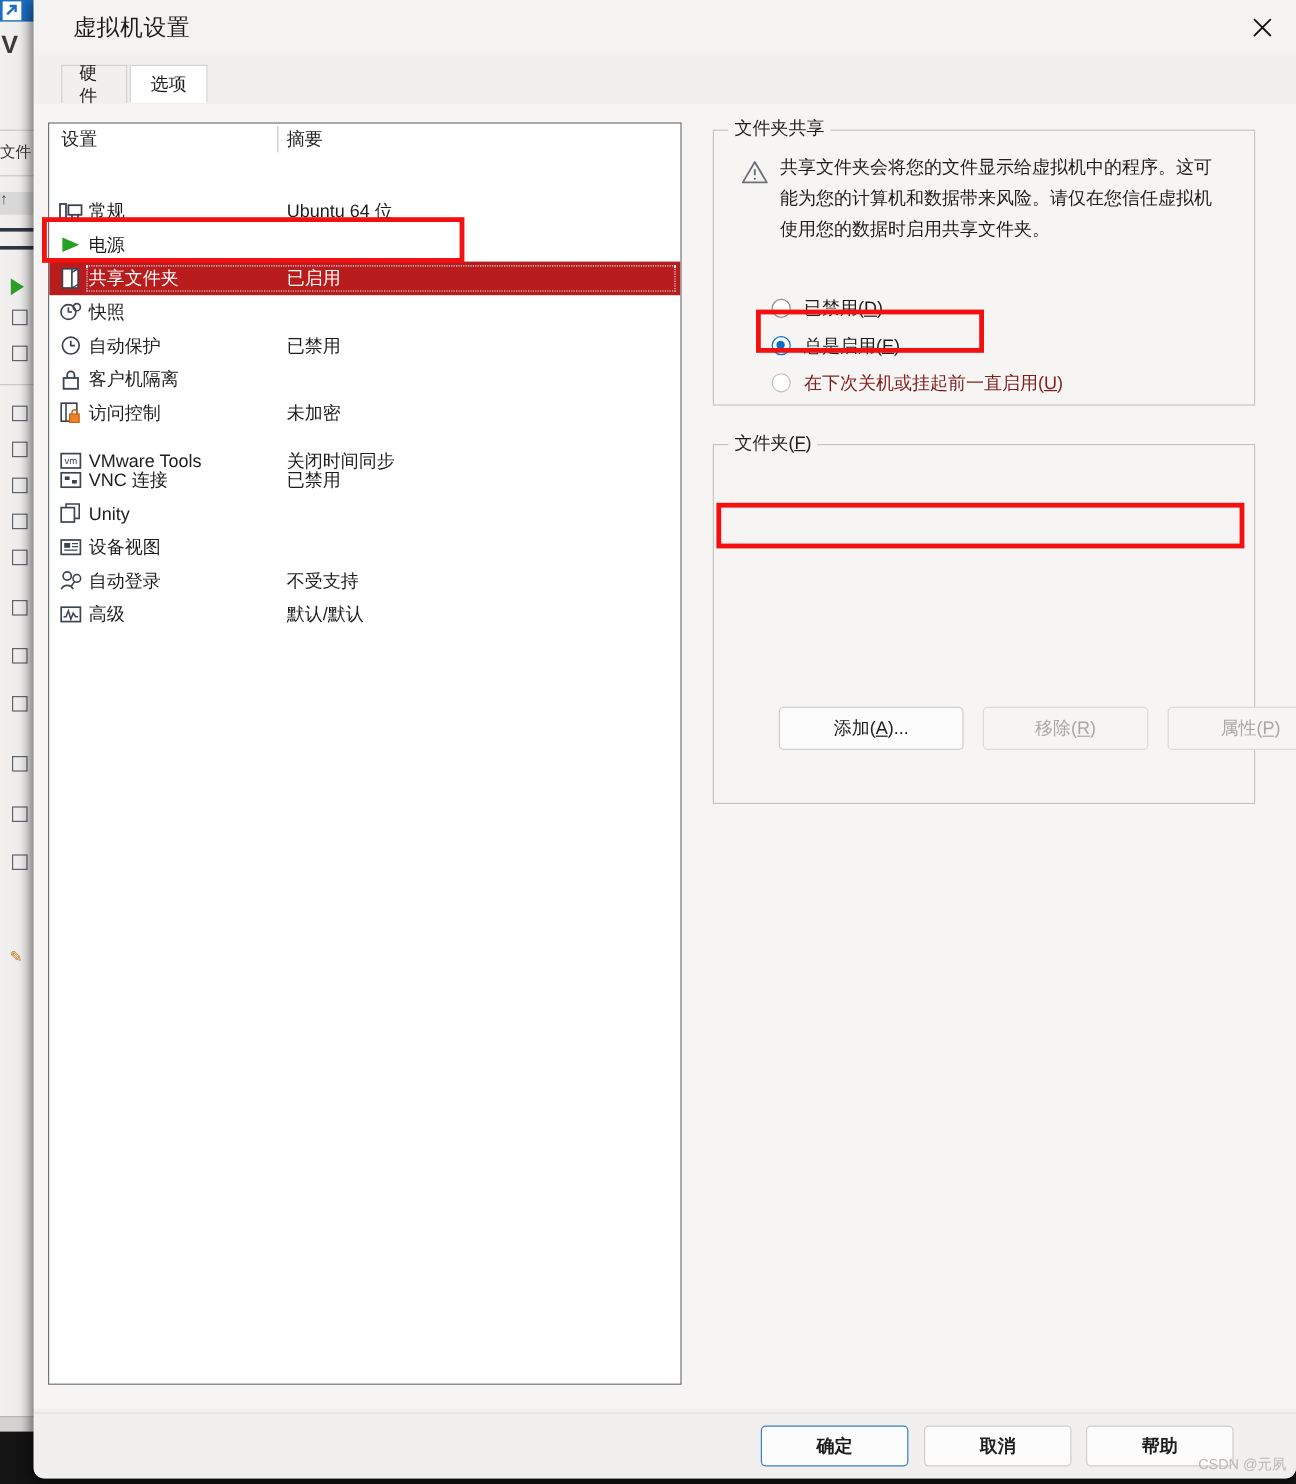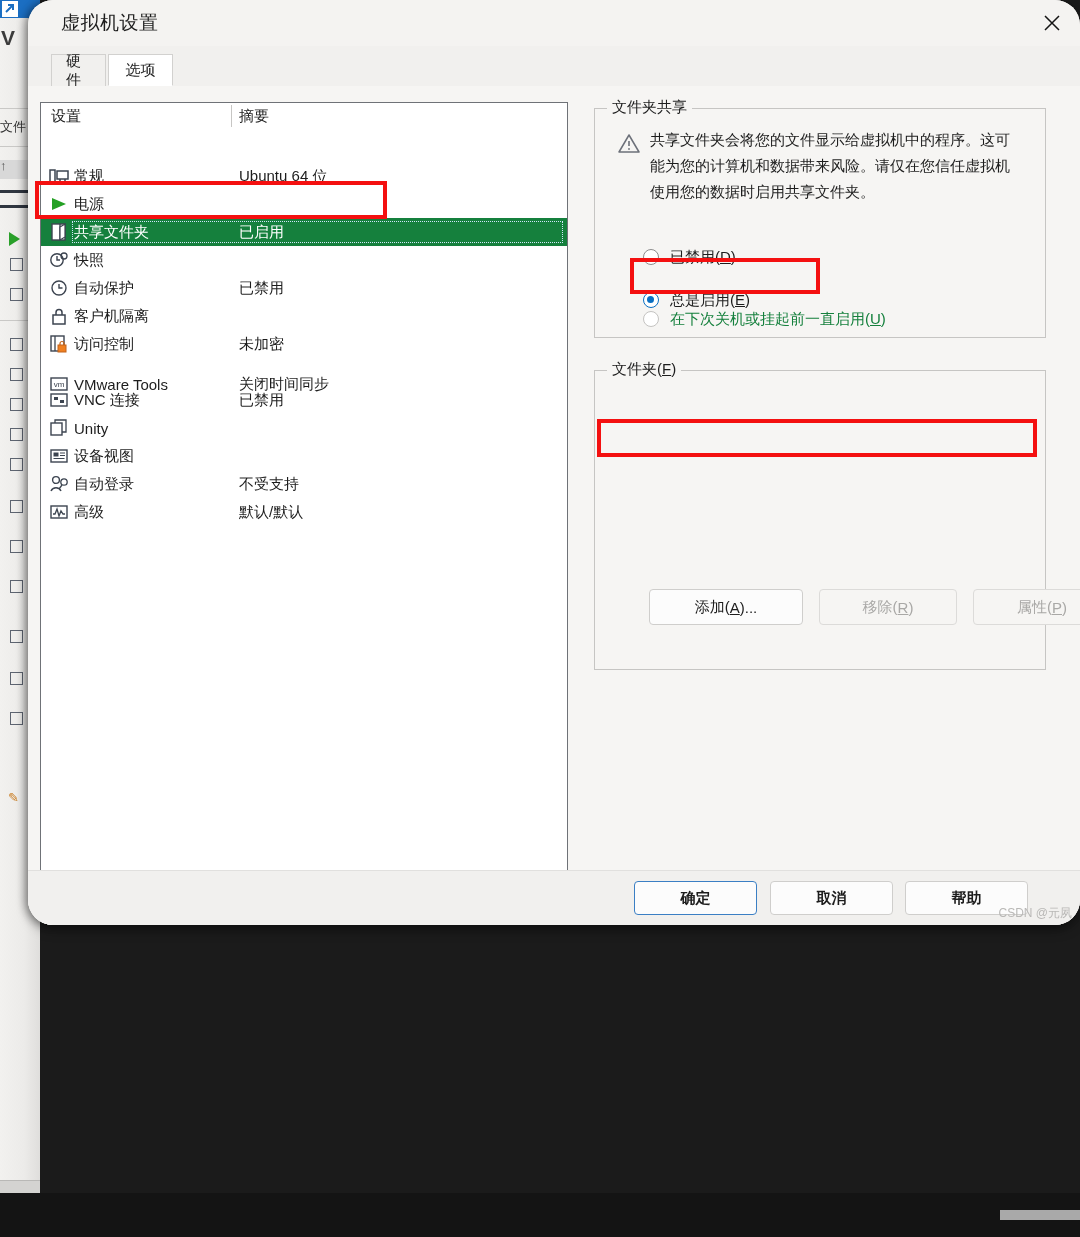--- a/index.html
+++ b/index.html
@@ -27,26 +27,25 @@
   #bg-strip .bg-dark{position:absolute;left:0;width:40px;height:3px;background:#2f3640;}
   #bg-strip .bg-bottombar{position:absolute;left:0;bottom:0;width:40px;height:14px;background:#d4d3d1;border-top:1px solid #b9b8b6;}
   #bg-strip .bg-orange{position:absolute;left:8px;font-size:13px;color:#c87a1e;}
 
   
   #desk-bottom{position:absolute;left:0;bottom:0;width:1080px;height:44px;background:#141414;}
   #desk-bottom .tb{position:absolute;right:0;bottom:17px;width:80px;height:10px;background:#a9a9a9;}
 
   
   #dialog{
-    position:absolute;left:28px;top:0px;width:1052px;height:925px;
+    position:absolute;left:28px;top:0px;width:1052px;height:1232px;
     background:#f1f0ee;
     border-bottom-left-radius:9px;border-bottom-right-radius:9px;
     box-shadow:-3px 0 9px rgba(0,0,0,.33), 0 5px 12px rgba(0,0,0,.35);
     overflow:hidden;
-    border-radius:25px;
   }
   
   #titlebar{position:absolute;left:0;top:0;width:1052px;height:46px;background:#f4f3f1;}
   #dlg-title{position:absolute;left:33px;top:10px;font-size:19px;color:#1d1d1d;letter-spacing:.5px;}
   #close-btn{
     position:absolute;right:0;top:0;width:56px;height:46px;
     display:flex;align-items:center;justify-content:center;cursor:pointer;
   }
   #close-btn svg{display:block;}
 
@@ -71,39 +70,39 @@
   #list-header{position:absolute;left:0;top:0;width:100%;height:26px;}
   #list-header .hcell{position:absolute;top:4px;font-size:15px;color:#222;}
   #list-header .h-name{left:10px;}
   #list-header .h-sum{left:198px;}
   #list-header .hsep{position:absolute;left:190px;top:2px;width:1px;height:22px;background:#c7c6c4;}
 
   .srow{position:absolute;left:0;width:100%;height:28px;display:flex;align-items:center;margin-top:31px;}
   .srow .s-icon{position:absolute;left:8px;top:4px;width:20px;height:20px;}
   .srow .s-label{position:absolute;left:33px;font-size:15px;color:#1d1d1d;white-space:nowrap;}
   .srow .s-sum{position:absolute;left:198px;font-size:15px;color:#1d1d1d;white-space:nowrap;}
-  .srow.selected{background:#15803d;}
+  .srow.selected{background:#b91c1c;}
   .srow.selected .s-label,.srow.selected .s-sum{color:#ffffff;}
   .srow.selected .selbox{position:absolute;left:31px;top:3px;right:4px;height:22px;border:1px dotted #cfe6fa;box-sizing:border-box;}
 
   
   .groupbox{position:absolute;border:1px solid #c6c5c3;box-sizing:border-box;background:transparent;}
   .gb-legend{position:absolute;top:-11px;left:12px;background:#f6f5f3;padding:0 5px;font-size:15px;color:#1d1d1d;white-space:nowrap;}
 
   #gb-sharing{left:566px;top:22px;width:452px;height:230px;}
   #warn-icon{position:absolute;left:23px;top:24px;width:22px;height:22px;}
   #warn-text{position:absolute;left:55px;top:18px;width:360px;font-size:15px;line-height:26px;color:#1d1d1d;}
 
   .radio-row{position:absolute;left:48px;height:26px;display:flex;align-items:center;cursor:pointer;}
   .radio{position:relative;width:16px;height:16px;border-radius:50%;border:1.6px solid #8d8d8d;box-sizing:border-box;background:#fff;flex:0 0 auto;}
   .radio.checked{border:1.6px solid #0a6fc2;}
   .radio.checked::after{content:"";position:absolute;left:3px;top:3px;width:7px;height:7px;border-radius:50%;background:#0a6fc2;}
   .radio.disabled{border-color:#c4c3c1;}
   .radio-label{margin-left:11px;font-size:15px;color:#1d1d1d;white-space:nowrap;}
-  .radio-label.disabled{color:#15803d;}
+  .radio-label.disabled{color:#7f1d1d;}
   .radio-label u{text-decoration:underline;}
 
   #gb-folders{left:566px;top:284px;width:452px;height:300px;}
   #folders-list{
     position:absolute;left:20px;top:24px;width:410px;height:178px;
     background:#fff;border:1px solid #6f7277;box-sizing:border-box;overflow:hidden;
   }
   #fl-head{position:absolute;left:0;top:0;width:100%;height:24px;background:#fff;}
   #fl-head .fh{position:absolute;top:3px;font-size:15px;color:#222;}
   #fl-head .fh-name{left:8px;}
@@ -342,21 +341,21 @@
         <path d="M11 8 v5" stroke="#6c7079" stroke-width="1.6"></path>
         <circle cx="11" cy="16" r="0.9" fill="#6c7079"></circle>
       </svg>
       <div id="warn-text">共享文件夹会将您的文件显示给虚拟机中的程序。这可能为您的计算机和数据带来风险。请仅在您信任虚拟机使用您的数据时启用共享文件夹。</div>
 
       <div class="radio-row" style="top:135px">
         <span class="radio"></span>
         <span class="radio-label"><span>已禁用(</span><u>D</u><span>)</span></span>
       </div>
 
-      <div class="radio-row" style="top:178px">
+      <div class="radio-row" style="top:166px">
         <span class="radio checked"></span>
         <span class="radio-label"><span>总是启用(</span><u>E</u><span>)</span></span>
       </div>
 
       <div class="radio-row" style="top:197px">
         <span class="radio disabled"></span>
         <span class="radio-label disabled"><span>在下次关机或挂起前一直启用(</span><u>U</u><span>)</span></span>
       </div>
     </div>
 

